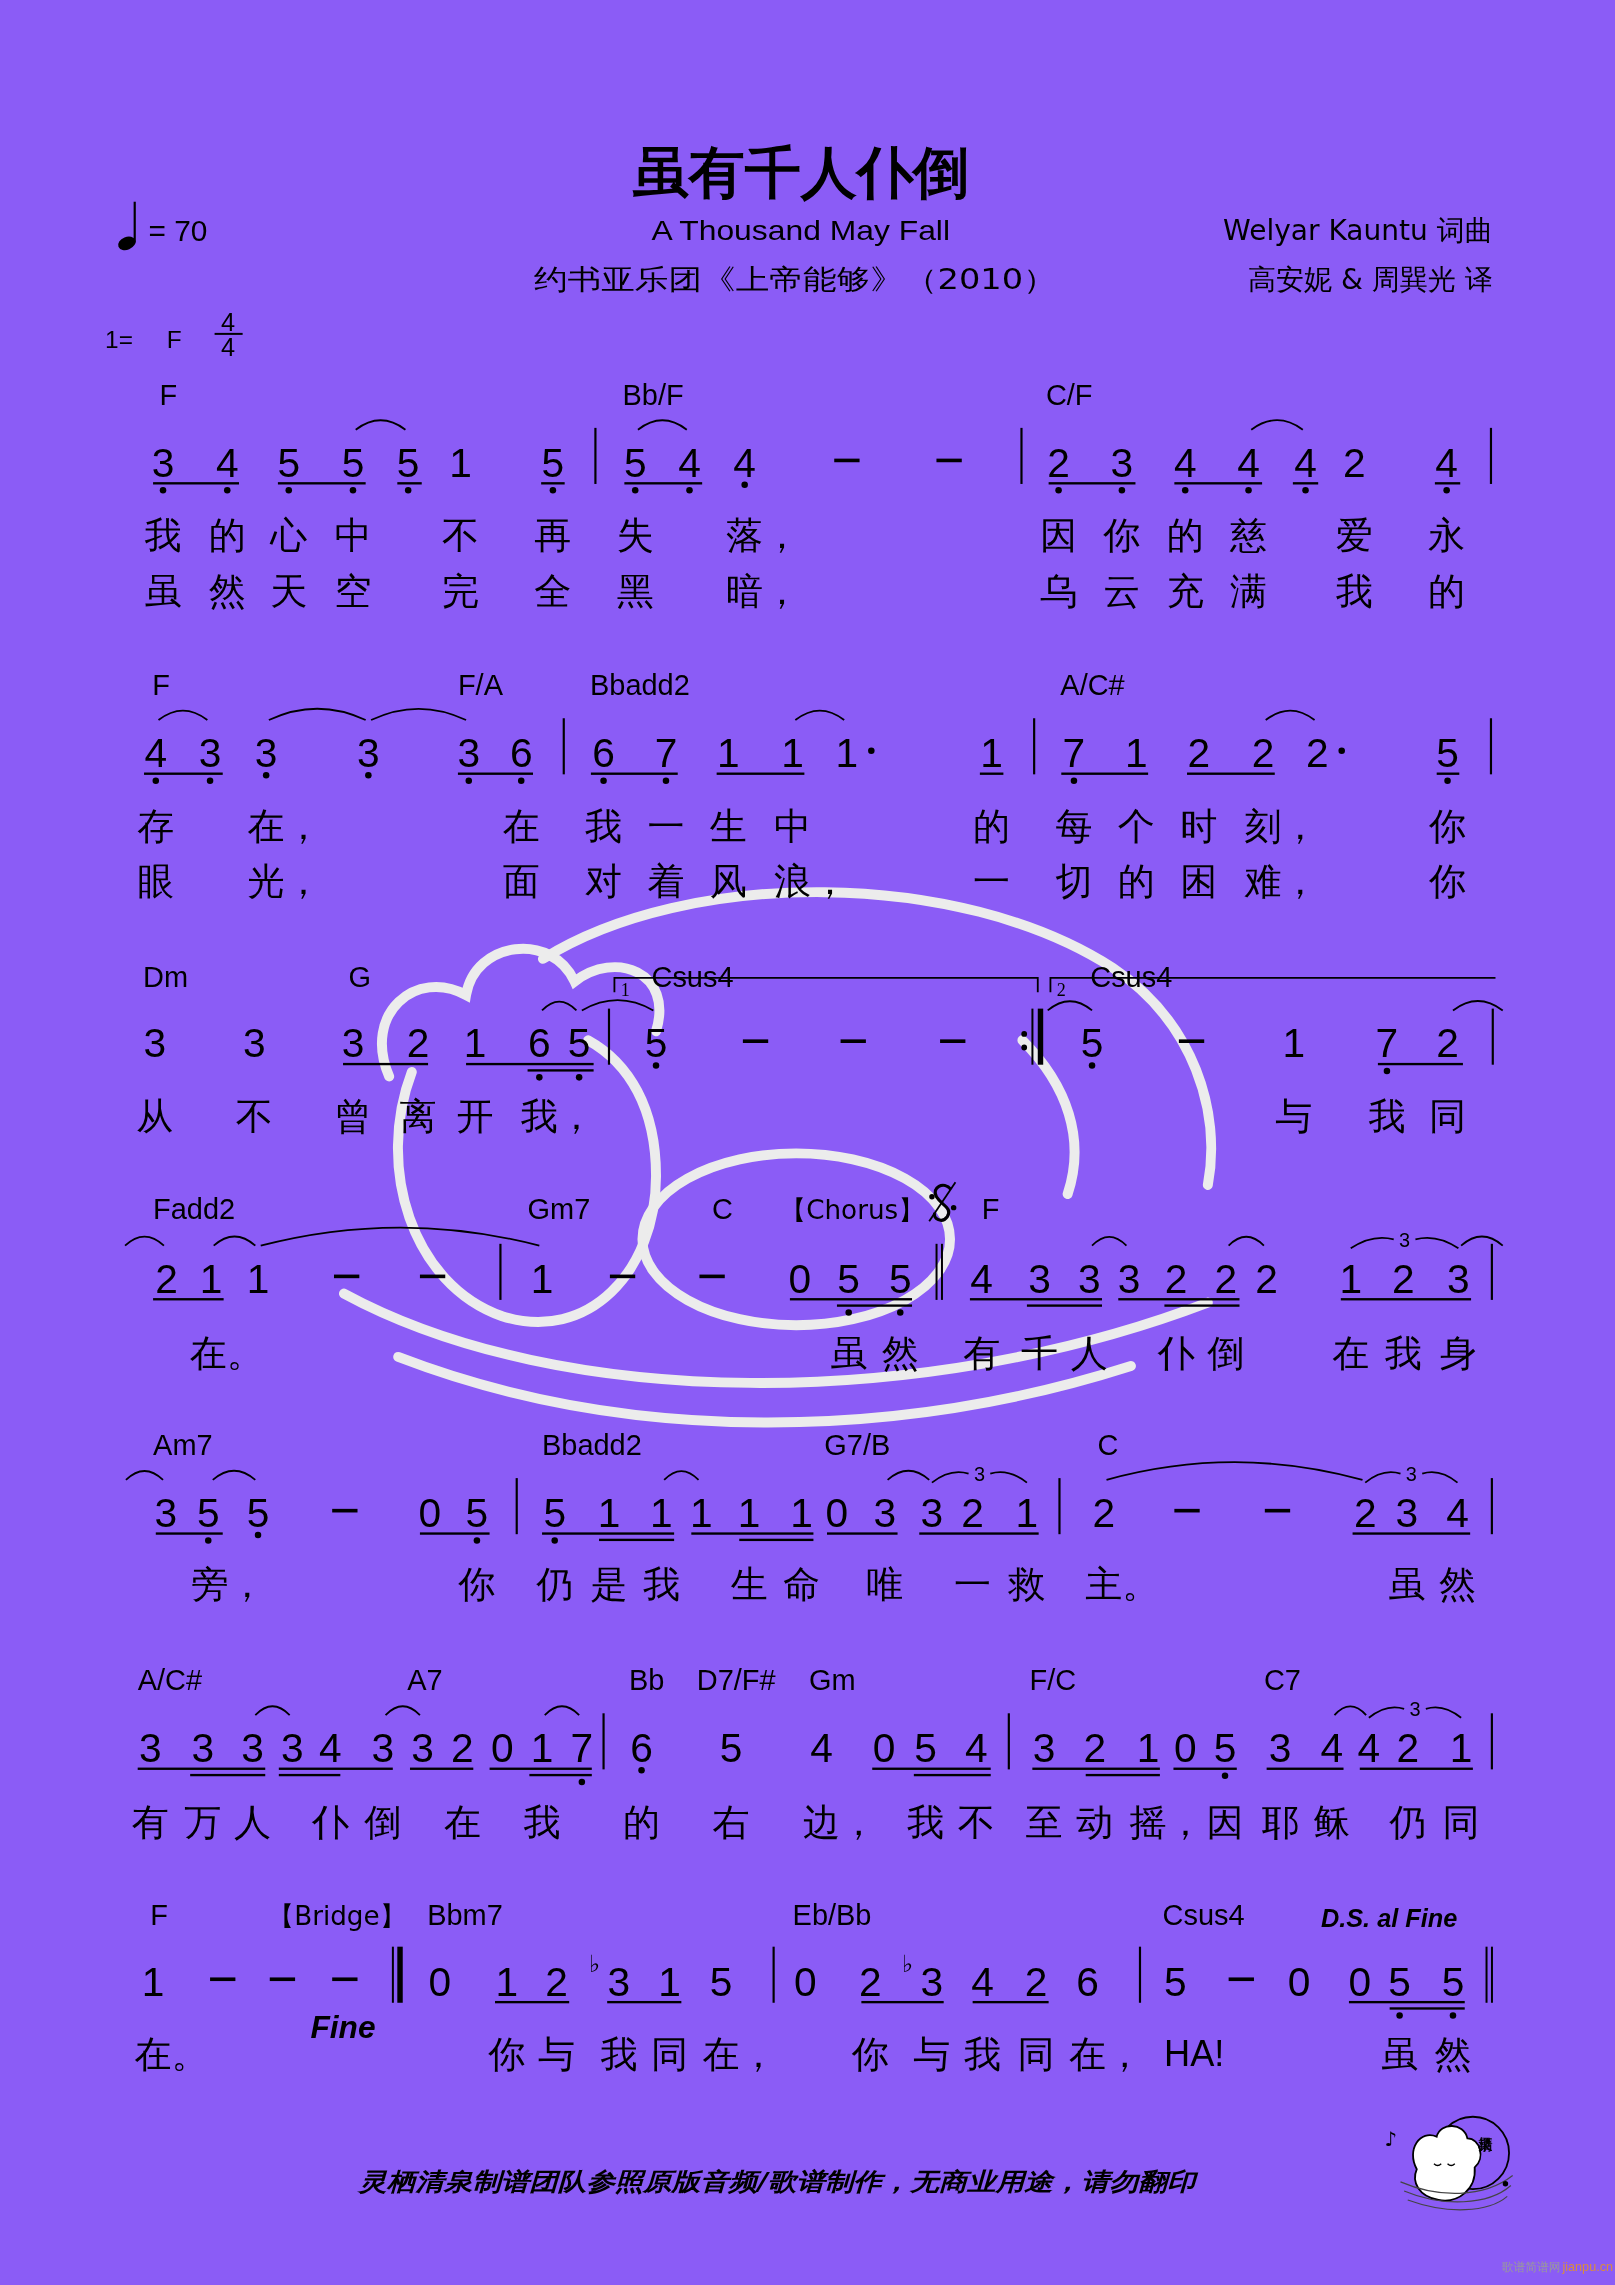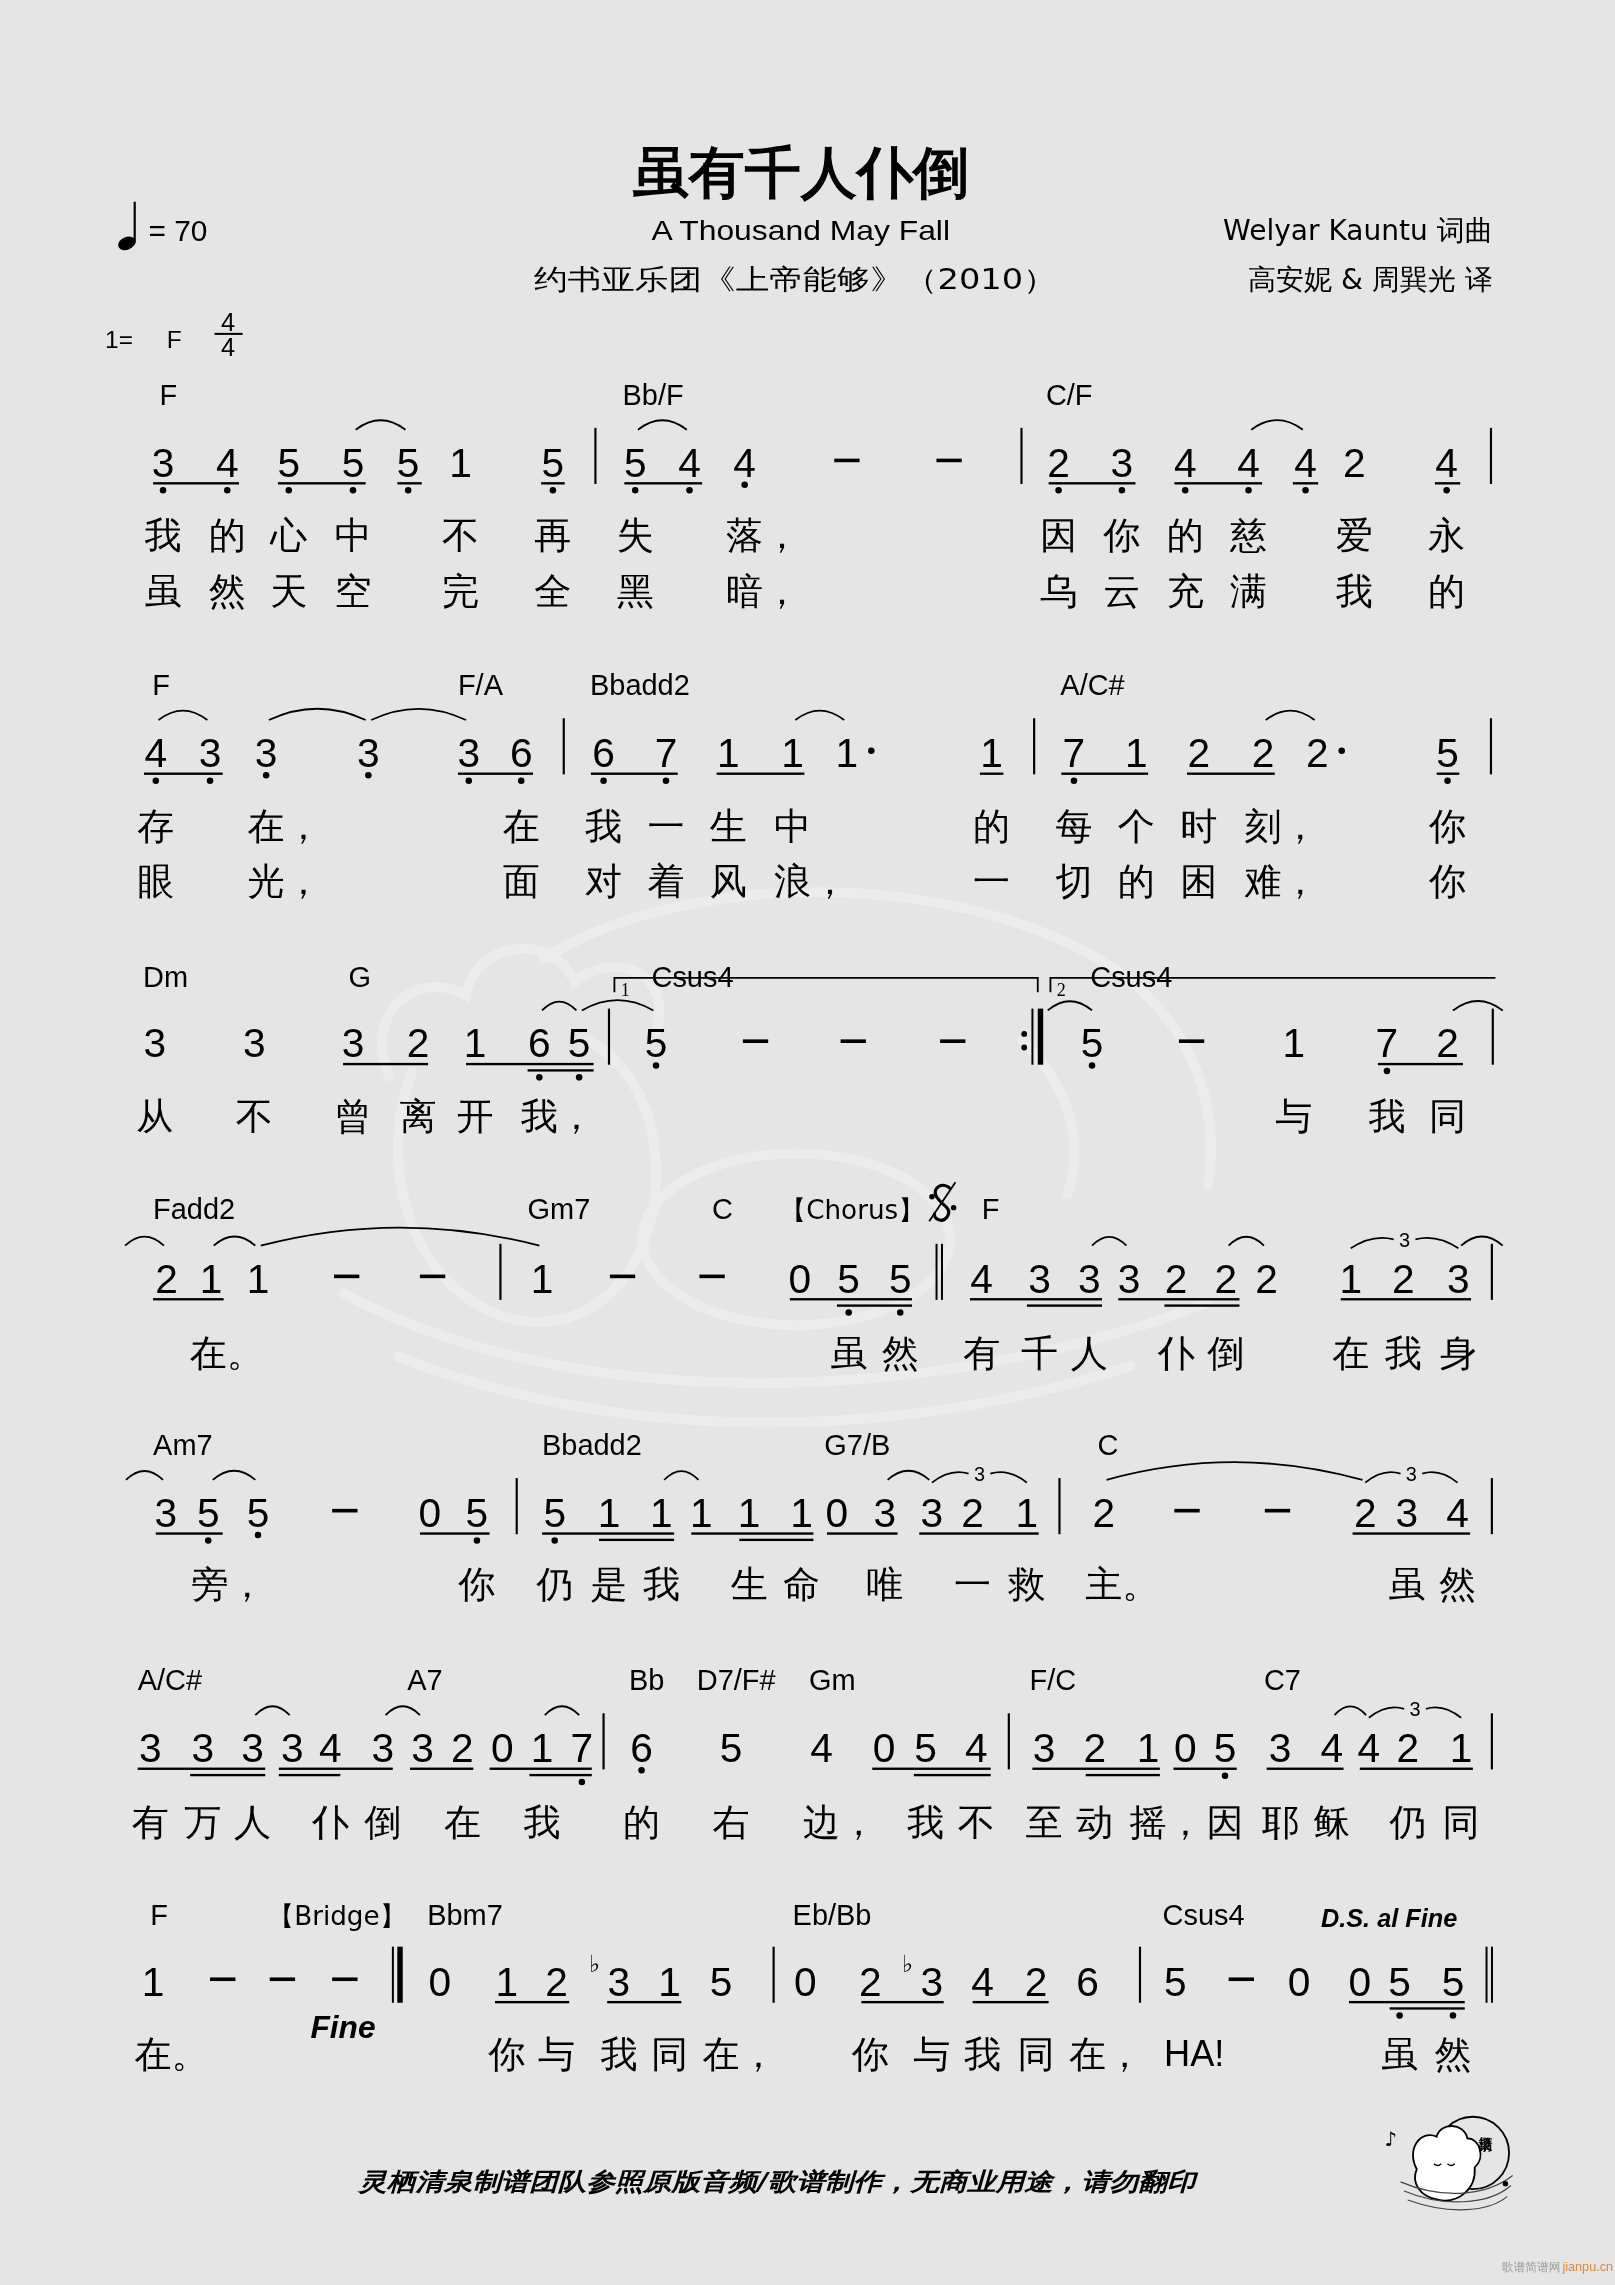--- a/index.html
+++ b/index.html
@@ -1,16 +1,16 @@
 <!DOCTYPE html>
 <html style="font-size:14.5px"><head>
 <meta charset="utf-8">
 <style>
 html,body{margin:0;padding:0;background:#fff;}
-#page{position:relative;width:1616px;height:2285px;overflow:hidden;background:#e5e5e5;}
+#page{position:relative;width:1616px;height:2285px;overflow:hidden;background:#8b5cf6;}
 #page svg{position:absolute;left:0;top:0;}
 text{fill:#000;}
 .title{font-family:"DejaVu Sans",sans-serif;font-size:62px;font-weight:bold;text-anchor:middle;}
 .hdr{font-family:"Liberation Sans",sans-serif;font-size:31px;}
 .hdr-cn{font-family:"DejaVu Sans",sans-serif;font-size:31px;}
 .tempo{font-family:"Liberation Sans",sans-serif;font-size:33px;}
 .key{font-family:"Liberation Sans",sans-serif;font-size:27px;}
 .tsig{font-family:"Liberation Sans",sans-serif;font-size:28px;text-anchor:middle;}
 .mid{text-anchor:middle;}
 .end{text-anchor:end;}

